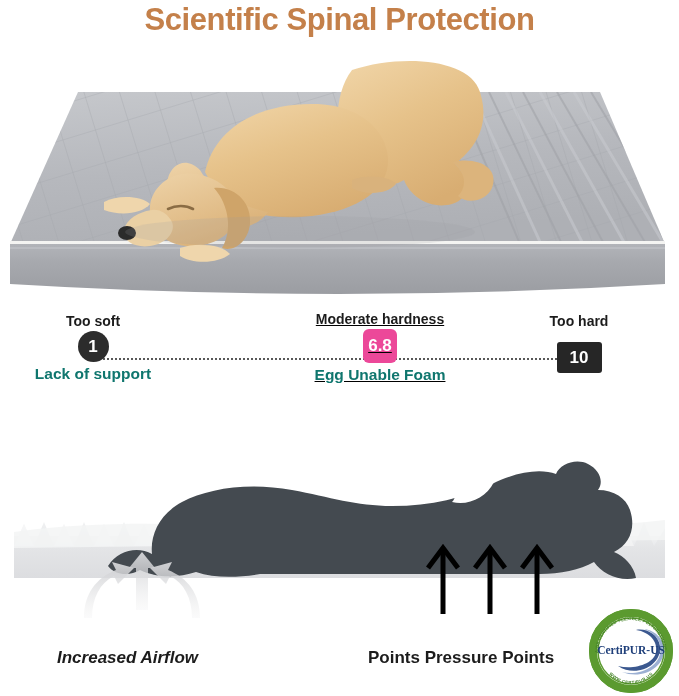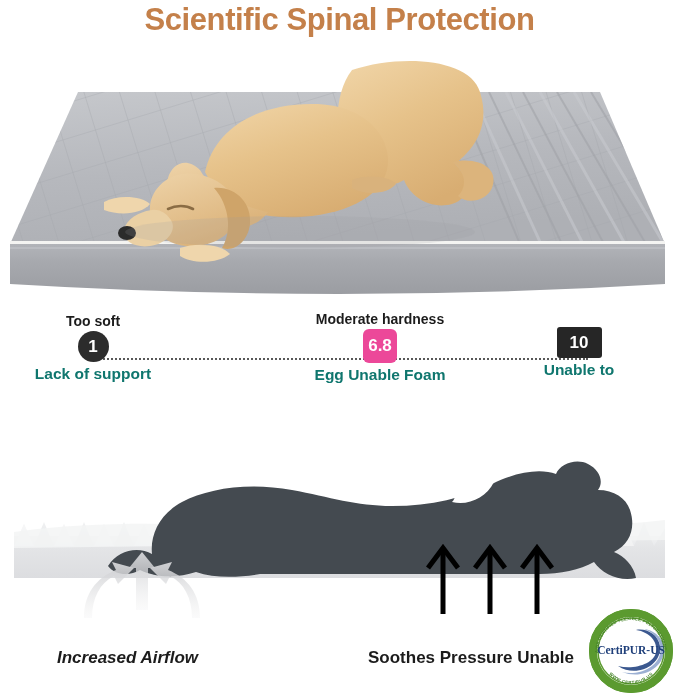--- a/index.html
+++ b/index.html
@@ -56,21 +56,21 @@
   .badge-sq-dark{
     width:45px;height:31px;border-radius:3px;
     background:#262626;font-size:17px;margin-top:13px;
   }
   .badge-sq-orange{
     width:34px;height:34px;border-radius:6px;
     background:#ec4899;font-size:17px;
   }
 
   #stop-soft{left:14px;top:2px;width:158px;}
-  #stop-moderate{left:291px;top:0px;width:178px;}
+  #stop-moderate{left:291px;top:0px;width:178px;text-decoration:underline;}
   #stop-hard{left:506px;top:2px;width:146px;}
 
   
   .cross{position:absolute;left:0;top:428px;width:679px;height:200px;}
   .cross svg{display:block;}
 
   
   .bottom-label{
     position:absolute;
     font-size:17px;font-weight:bold;color:#1c1c1c;
@@ -187,22 +187,22 @@
       <div class="bot-label">Lack of support</div>
     </div>
 
     <div class="stop" id="stop-moderate">
       <div class="top-label">Moderate hardness</div>
       <div class="badge badge-sq-orange">6.8</div>
       <div class="bot-label">Egg Unable Foam</div>
     </div>
 
     <div class="stop" id="stop-hard">
+      <div class="top-label">Too hard</div>
       <div class="badge badge-sq-dark">10</div>
-      <div class="bot-label">Unable to</div>
     </div>
   </div>
 
   <div class="cross">
     <svg width="679" height="200" viewBox="0 0 679 200" xmlns="http://www.w3.org/2000/svg">
       <defs>
         <linearGradient id="foamGrad" x1="0" y1="0" x2="0" y2="1">
           <stop offset="0" stop-color="#f0f1f2"></stop>
           <stop offset="0.45" stop-color="#e4e5e7"></stop>
           <stop offset="1" stop-color="#dcdde0"></stop>
@@ -290,21 +290,21 @@
         <polyline points="428,140 443,120 458,140" stroke-linejoin="miter"></polyline>
         <line x1="490" y1="186" x2="490" y2="122"></line>
         <polyline points="475,140 490,120 505,140" stroke-linejoin="miter"></polyline>
         <line x1="537" y1="186" x2="537" y2="122"></line>
         <polyline points="522,140 537,120 552,140" stroke-linejoin="miter"></polyline>
       </g>
     </svg>
   </div>
 
   <div class="bottom-label" id="label-airflow">Increased Airflow</div>
-  <div class="bottom-label" id="label-pressure">Soothes Pressure Unable</div>
+  <div class="bottom-label" id="label-pressure">Points Pressure Points</div>
 
   <div class="certipur">
     <svg width="86" height="86" viewBox="0 0 86 86" xmlns="http://www.w3.org/2000/svg">
       <defs>
         <path id="arcTop" d="M 10 45 A 33 33 0 0 1 76 45"></path>
         <path id="arcBot" d="M 14 47 A 29 29 0 0 0 72 47"></path>
       </defs>
       <circle cx="43" cy="43" r="42" fill="#ffffff"></circle>
       <circle cx="43" cy="43" r="41" fill="none" stroke="#5b9a2f" stroke-width="2"></circle>
       <circle cx="43" cy="43" r="38" fill="none" stroke="#5b9a2f" stroke-width="8"></circle>

